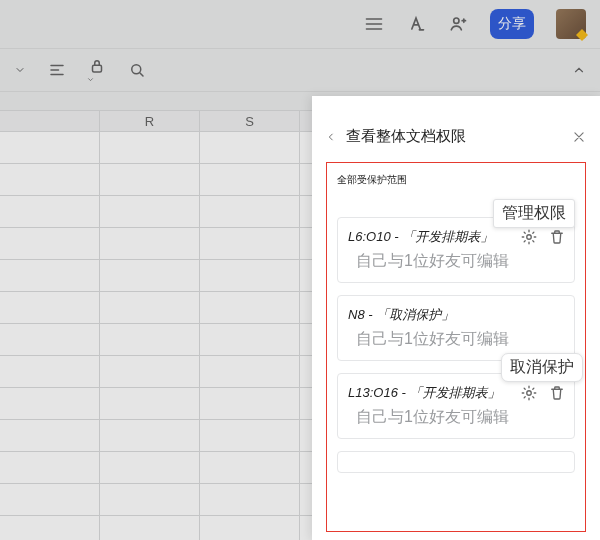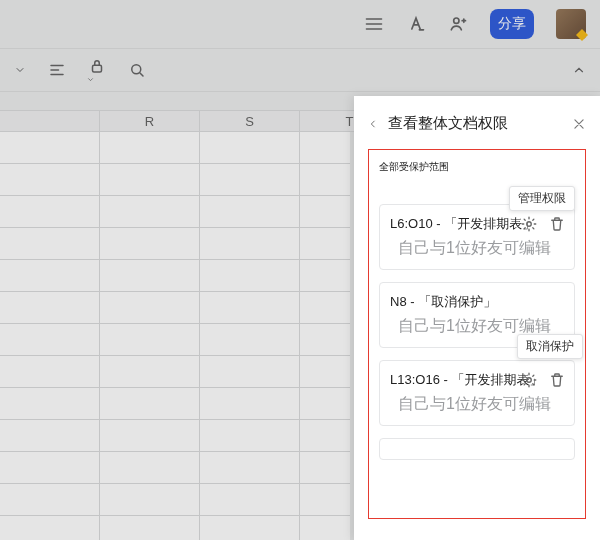--- a/index.html
+++ b/index.html
@@ -24,35 +24,35 @@
 
   
   .colhdr { position:absolute; top:110px; left:0; right:0; height:22px; display:flex; font-size:13px; color:#555; }
   .colhdr div { flex:0 0 100px; text-align:center; line-height:22px; border-right:1px solid #d5d6d7; border-bottom:1px solid #d5d6d7; border-top:1px solid #d5d6d7; background:#ececed; }
   .gridlines { position:absolute; top:132px; left:0; width:350px; bottom:0; background:
      repeating-linear-gradient(to bottom, transparent 0, transparent 31px, #d5d6d7 31px, #d5d6d7 32px),
      repeating-linear-gradient(to right, transparent 0, transparent 99px, #d5d6d7 99px, #d5d6d7 100px);
      background-color:#fdfdfd;}
 
   
-  .panel { position:absolute; top:96px; right:0; width:246px; height:444px; background:#fff; box-shadow:-2px 0 10px rgba(0,0,0,0.10); padding:18px 14px 14px 14px; }
+  .panel { position:absolute; top:96px; right:0; width:288px; height:444px; background:#fff; box-shadow:-2px 0 10px rgba(0,0,0,0.10); padding:31px 14px 14px 14px; }
   .panel-hdr { display:flex; align-items:center; gap:10px; font-size:15px; color:#222; margin-bottom:16px; }
   .panel-hdr .back { font-size:18px; color:#555; cursor:pointer; }
   .panel-hdr .title { flex:1; }
   .panel-hdr .close { font-size:18px; color:#777; cursor:pointer; }
 
   .redbox { border:1.5px solid #e53a2f; padding:10px 10px 14px 10px; position:relative; height:370px; }
   .section-title { font-size:10px; color:#222; margin-bottom:30px; }
 
-  .tip { position:absolute; background:#fff; border:1px solid #e0e1e3; border-radius:3px; padding:3px 8px; font-size:12px; color:#333; box-shadow:0 1px 4px rgba(0,0,0,0.12); z-index:5;}
+  .tip { position:absolute; background:#fff; border:1px solid #e0e1e3; border-radius:3px; padding:3px 8px; font-size:16px; color:#333; box-shadow:0 1px 4px rgba(0,0,0,0.12); z-index:5;}
   .tip.manage { top:36px; right:10px; }
-  .tip.cancel { top:184px; right:2px; }
+  .tip.cancel { top:190px; right:2px;border-radius:7px; }
 
   .item { border:1px solid #e5e6e8; border-radius:4px; padding:10px 10px; margin-bottom:12px; position:relative; }
-  .item .name { font-size:13px; color:#222; margin-bottom:5px; white-space:nowrap; overflow:hidden; text-overflow:ellipsis; }
+  .item .name { font-size:13px; color:#222; margin-bottom:5px; white-space:nowrap; overflow:hidden; text-overflow:ellipsis;font-style:italic; }
   .item .sub  { font-size:16px; color:#9a9c9f;margin-left:8px; }
   .item .actions { position:absolute; right:8px; top:10px; display:flex; gap:10px; color:#666; }
   .aicon { width:18px; height:18px; display:flex; align-items:center; justify-content:center; cursor:pointer; }
 
   svg { display:block; }
 </style>
 </head>
 <body>
 
 <div class="backdrop">

